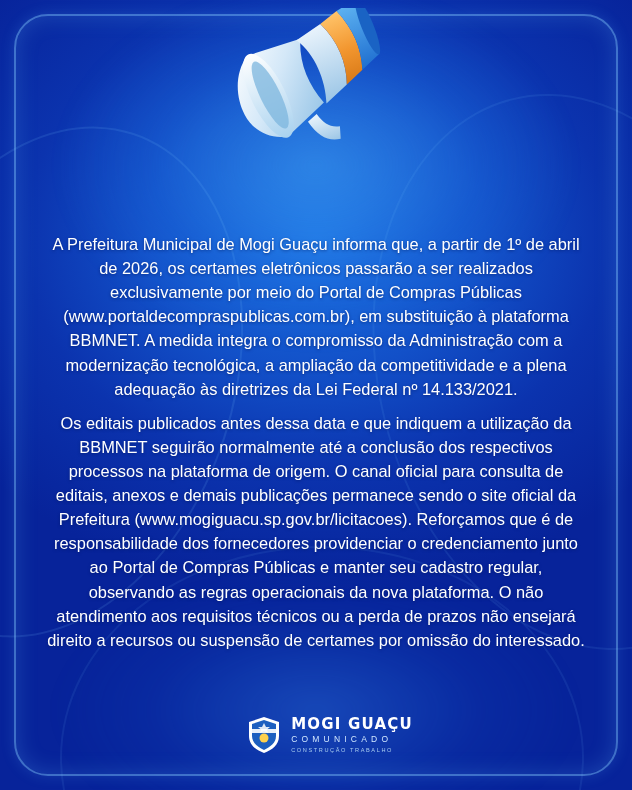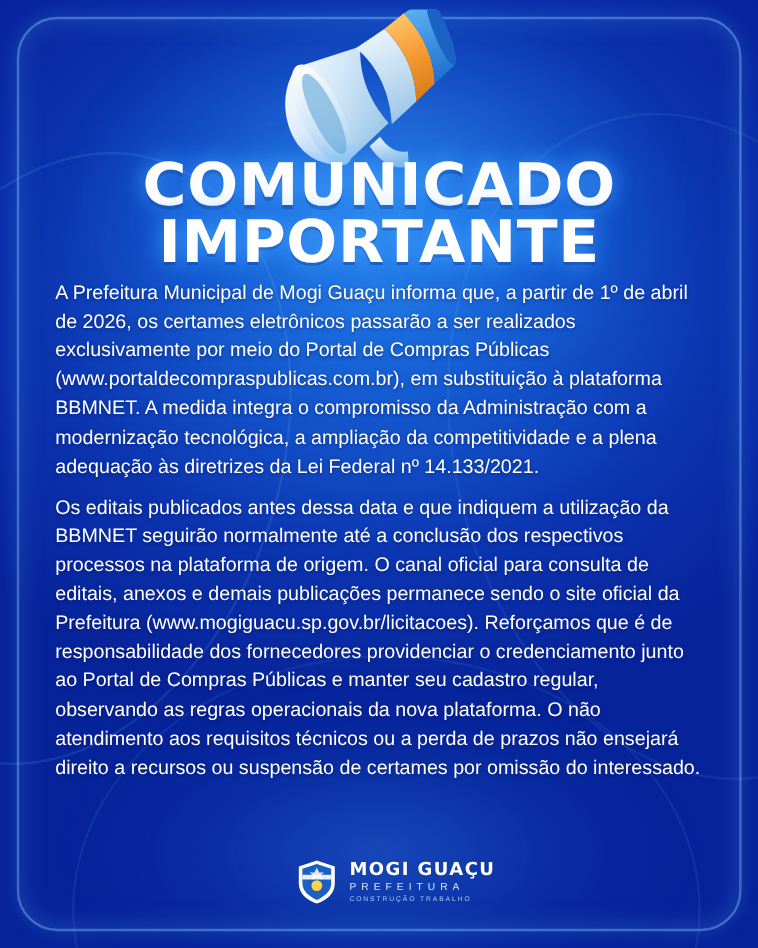--- a/index.html
+++ b/index.html
@@ -102,21 +102,21 @@
   }
   .headline .l1 { font-size: 49px; }
   .headline .l2 { font-size: 49px; margin-top: 2px; }
 
   
   .body-copy {
     position: absolute;
     left: 46px;
     right: 46px;
     top: 232px;
-    text-align: left;
+    text-align: center;
     color: #ffffff;
     font-size: 16.4px;
     line-height: 1.47;
     text-shadow: 0 1px 3px rgba(3,25,95,0.6);
   }
   .body-copy p { margin: 0; }
   .body-copy p + p { margin-top: 10px; }
 
   
   .footer {
@@ -210,38 +210,34 @@
         <path d="M176 22 C186 44 186 68 178 88 L198 80 C205 60 205 40 196 16 Z" fill="url(#orangeG)"></path>
 
         <path d="M196 16 C205 40 205 60 198 80 L219 72 C226 54 226 36 218 12 Z" fill="url(#blueG)"></path>
         <ellipse cx="219" cy="42" rx="6" ry="30" fill="#1a63c4"></ellipse>
 
         <path d="M128 108 C132 126 140 134 152 136 L156 124 C147 122 142 116 139 104 Z" fill="url(#bodyG)"></path>
       </g>
     </svg>
   </div>
 
-  <div class="headline">
-    <span class="l1">COMUNICADO</span>
-    <span class="l2">IMPORTANTE</span>
-  </div>
 
   <div class="body-copy">
     <p>A Prefeitura Municipal de Mogi Guaçu informa que, a partir de 1º de abril de 2026, os certames eletrônicos passarão a ser realizados exclusivamente por meio do Portal de Compras Públicas (www.portaldecompraspublicas.com.br), em substituição à plataforma BBMNET. A medida integra o compromisso da Administração com a modernização tecnológica, a ampliação da competitividade e a plena adequação às diretrizes da Lei Federal nº 14.133/2021.</p>
     <p>Os editais publicados antes dessa data e que indiquem a utilização da BBMNET seguirão normalmente até a conclusão dos respectivos processos na plataforma de origem. O canal oficial para consulta de editais, anexos e demais publicações permanece sendo o site oficial da Prefeitura (www.mogiguacu.sp.gov.br/licitacoes). Reforçamos que é de responsabilidade dos fornecedores providenciar o credenciamento junto ao Portal de Compras Públicas e manter seu cadastro regular, observando as regras operacionais da nova plataforma. O não atendimento aos requisitos técnicos ou a perda de prazos não ensejará direito a recursos ou suspensão de certames por omissão do interessado.</p>
   </div>
 
   <div class="footer">
     <svg class="crest" viewBox="0 0 34 38" xmlns="http://www.w3.org/2000/svg">
       <path d="M17 1 L32 6 L32 20 C32 29 25 34 17 37 C9 34 2 29 2 20 L2 6 Z" fill="#ffffff"></path>
       <path d="M17 4 L29 8 L29 20 C29 27 23 31 17 34 C11 31 5 27 5 20 L5 8 Z" fill="#1d5fc0"></path>
       <path d="M5 13 L29 13 L29 17 L5 17 Z" fill="#ffffff" opacity="0.9"></path>
       <circle cx="17" cy="22" r="4.5" fill="#ffd14d"></circle>
       <path d="M17 7 L19 11 L23 11 L20 13.5 L21 17 L17 15 L13 17 L14 13.5 L11 11 L15 11 Z" fill="#ffffff" opacity="0.85"></path>
     </svg>
     <div class="footer-text">
       <div class="city">MOGI GUAÇU</div>
-      <div class="pref">PREFEITURA</div>
+      <div class="pref">COMUNICADO</div>
       <div class="slogan">CONSTRUÇÃO TRABALHO</div>
     </div>
   </div>
 
 </div>
 
 </body></html>

